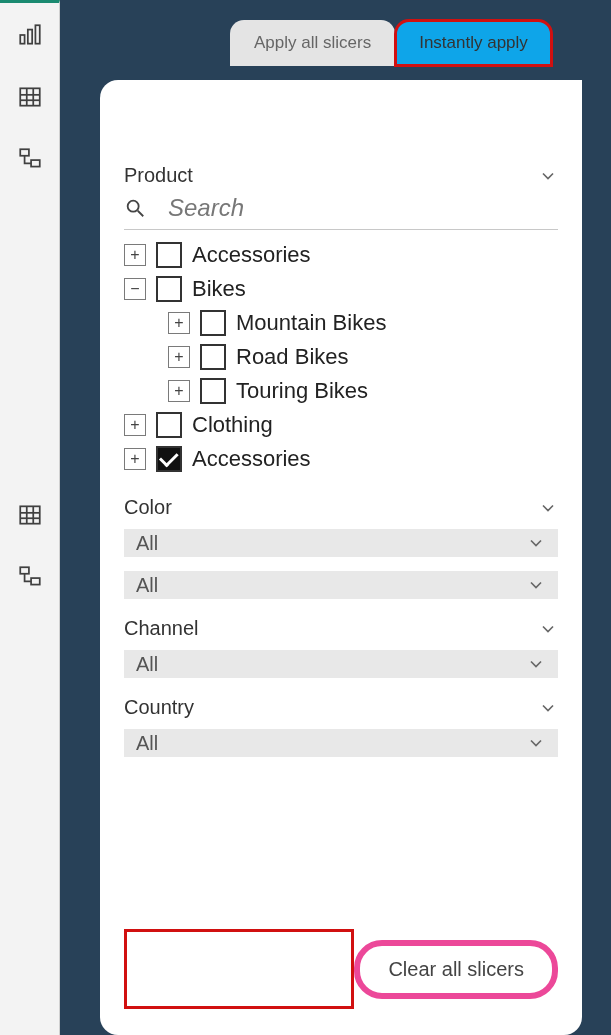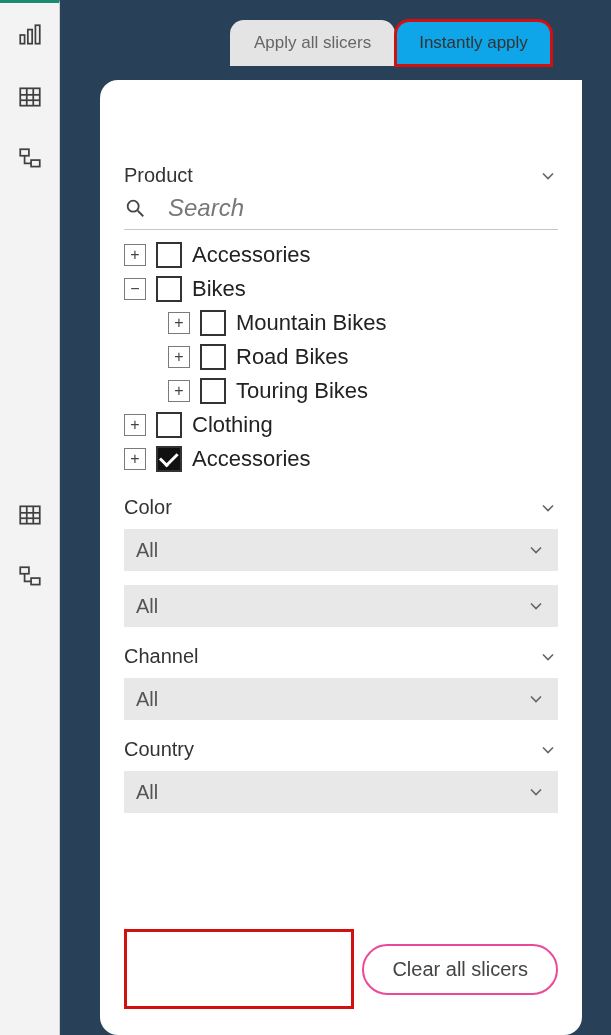--- a/index.html
+++ b/index.html
@@ -154,21 +154,21 @@
   }
   .checkbox.checked::after {
     content: "";
     width: 14px; height: 8px;
     border-left: 3px solid #fff;
     border-bottom: 3px solid #fff;
     transform: rotate(-45deg) translate(1px,-2px);
   }
   .dropdown {
     background: #e8e8e8;
-    height: 42px;
+    height: 28px;
     display: flex;
     align-items: center;
     justify-content: space-between;
     padding: 0 12px;
     color: #555;
     font-size: 20px;
     margin: 6px 0 14px 0;
     cursor: pointer;
   }
   .footer-row {
@@ -177,21 +177,21 @@
     bottom: 26px;
     display: flex;
     align-items: center;
     justify-content: space-between;
   }
   .red-box {
     width: 230px; height: 80px;
     border: 3px solid #d11010;
   }
   .clear-btn {
-    border: 2px solid #ec4899;
+    border: 6px solid #ec4899;
     border-radius: 28px;
     padding: 12px 28px;
     font-size: 20px;
     color: #444;
     background: #fff;
     cursor: pointer;
   }
   svg { display: block; }
 </style>
 </head>

